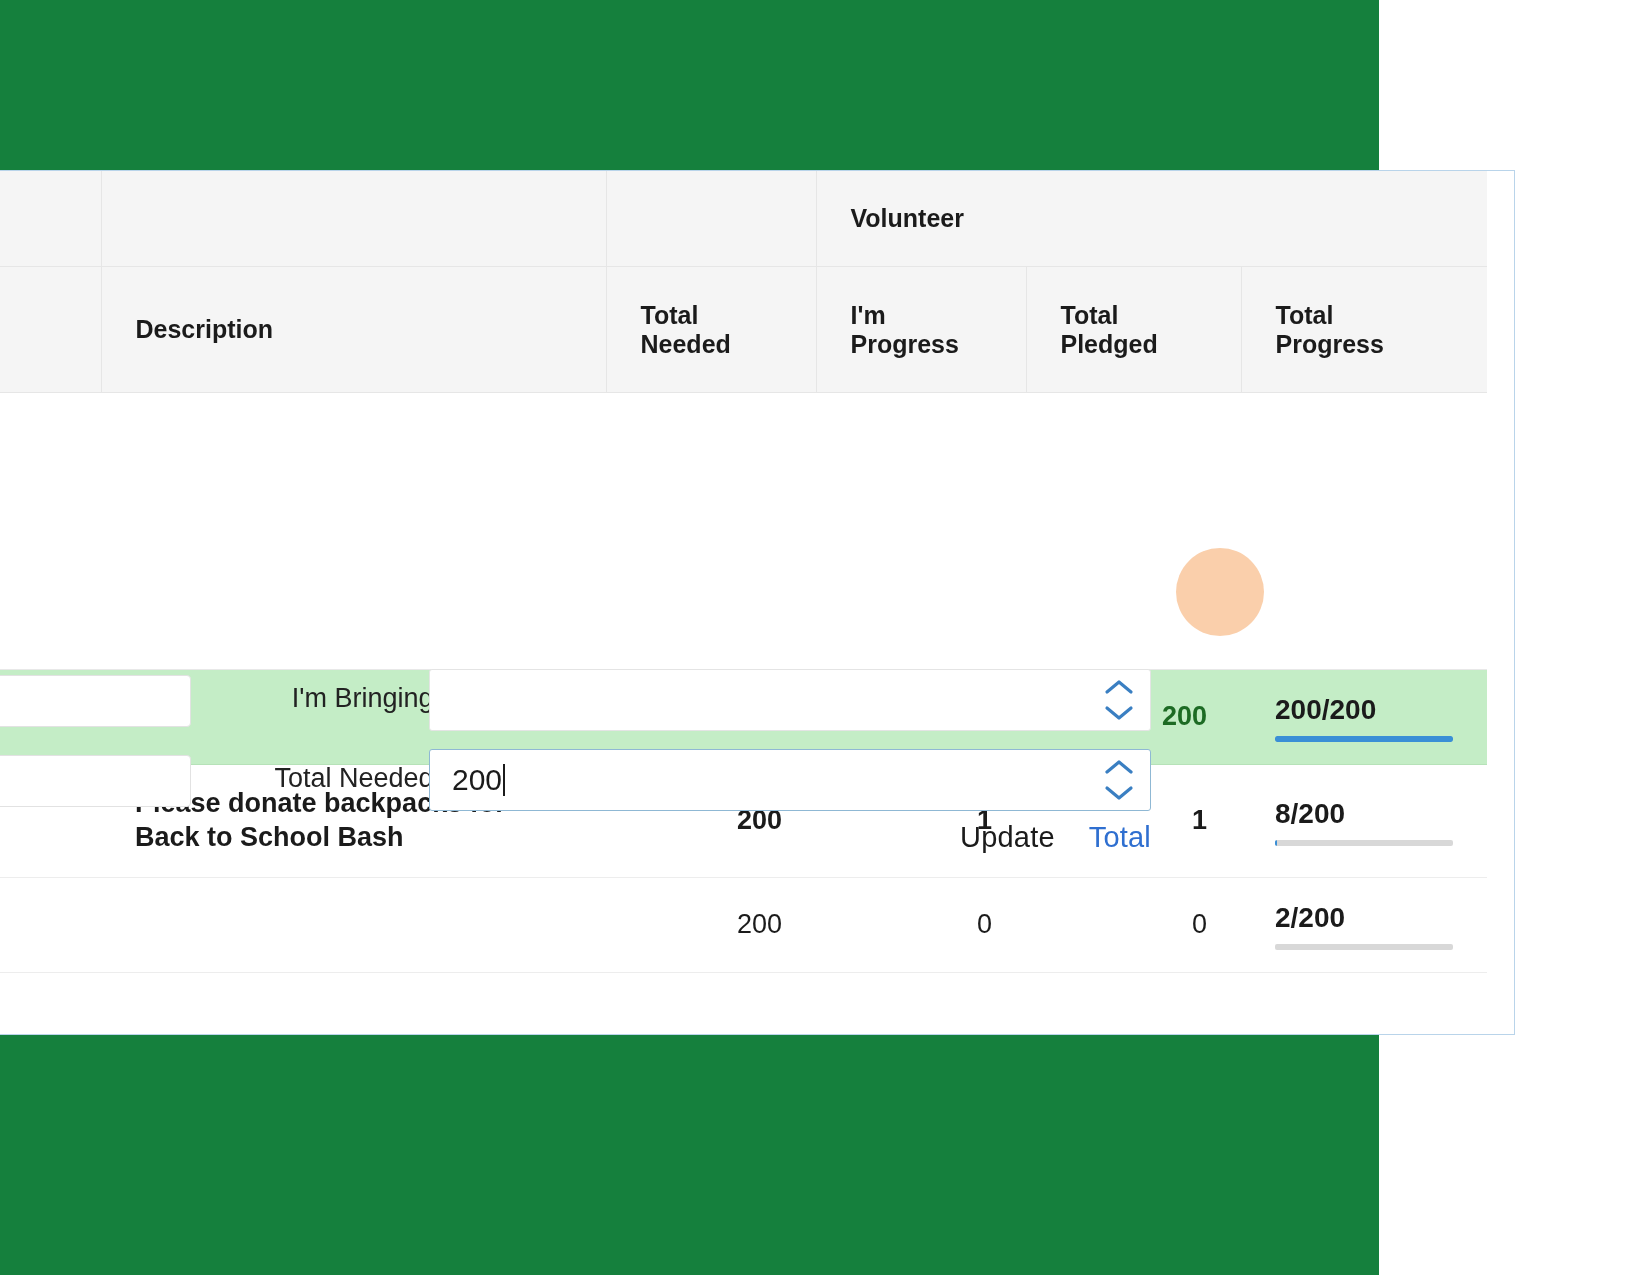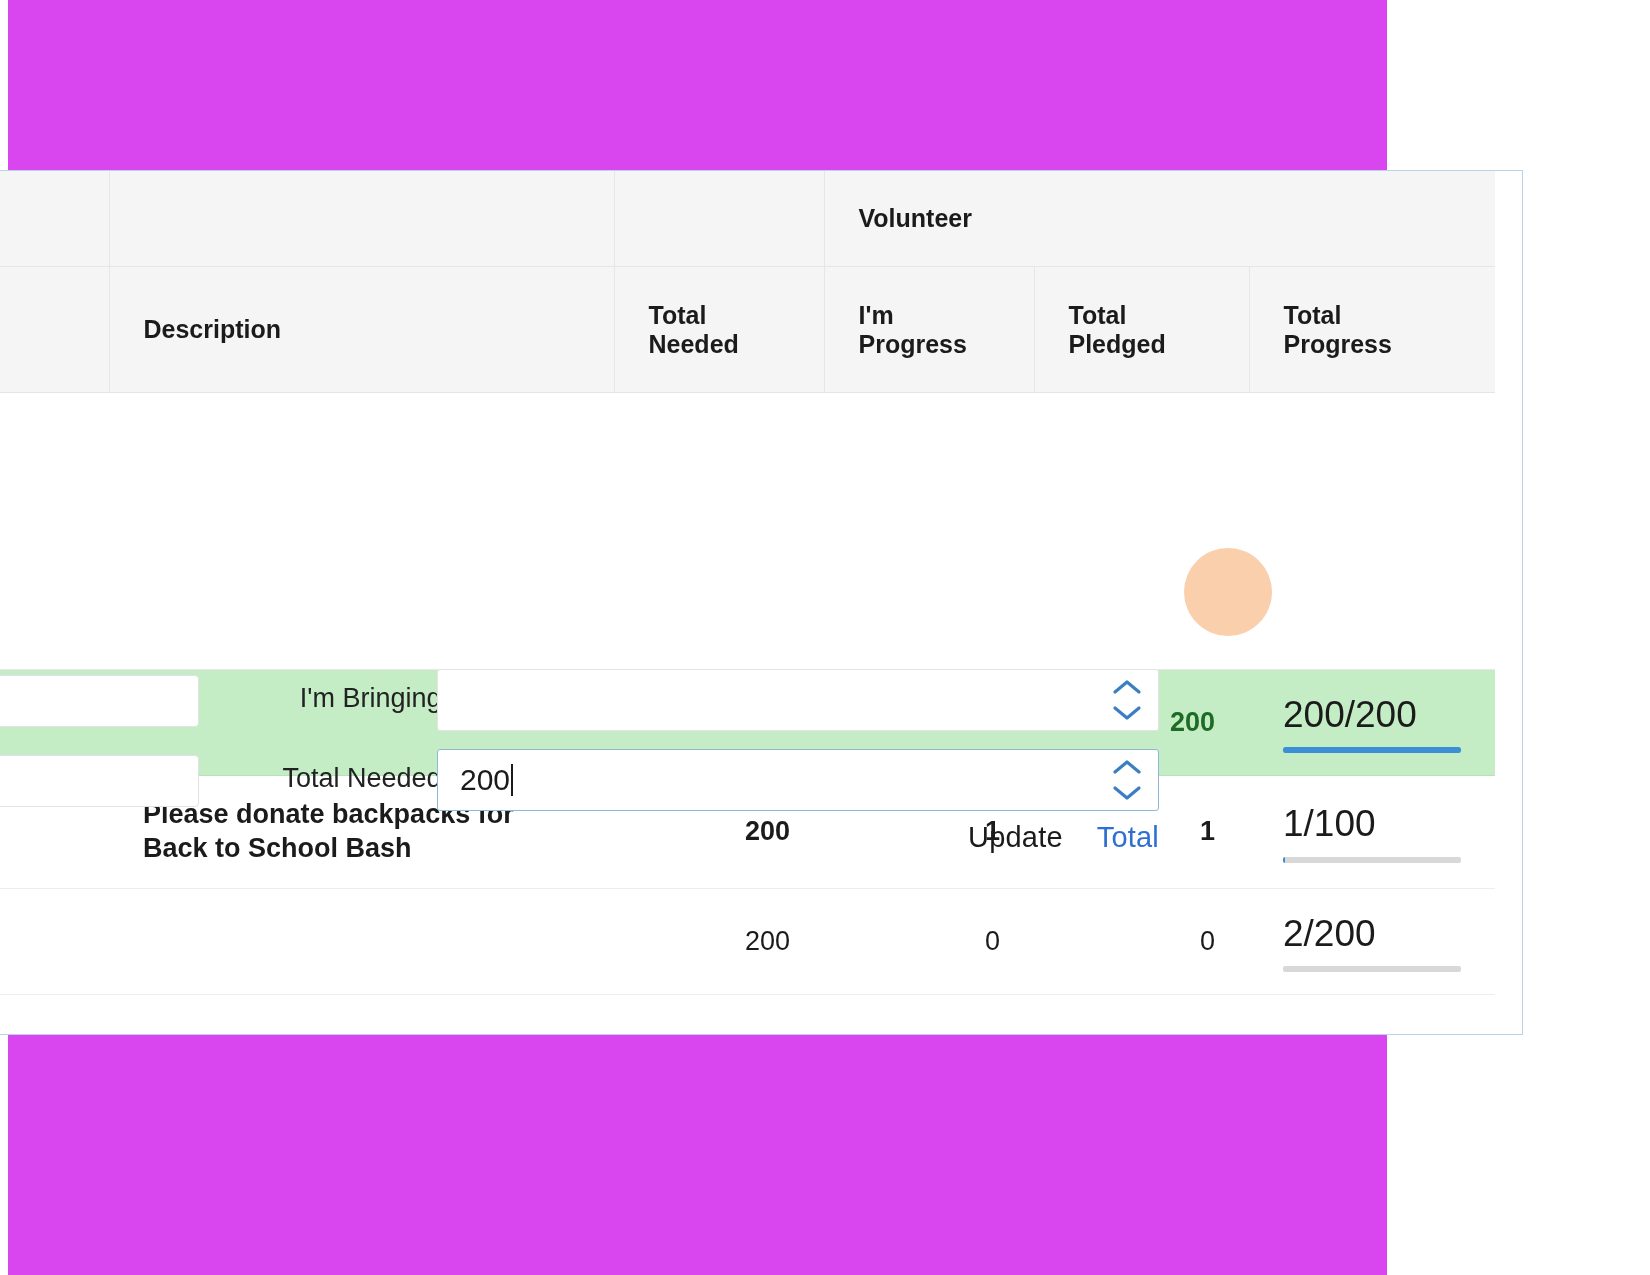--- a/index.html
+++ b/index.html
@@ -9,22 +9,21 @@
     width: 1650px;
     height: 1275px;
     overflow: hidden;
     font-family: "Liberation Sans", sans-serif;
   }
 
   .screen {
     position: relative;
     width: 1379px;
     height: 1275px;
-    background: #d946ef;
-    margin-left: 8px;
+    background: #15803d;
   }
 
   
   .panel {
     position: absolute;
     left: -240px;
     top: 170px;
     width: 1755px;
     height: 865px;
     background: #ffffff;
@@ -189,22 +188,22 @@
     color: #1d6b24;
   }
   .datarow > td.num { text-align: right; }
   .datarow.bold > td { font-weight: bold; }
   .datarow .desc { font-weight: bold; }
   .datarow.plain > td { font-weight: normal; }
 
   
   .progress-cell { text-align: left; }
   .progress-label {
-    font-weight: normal;
-    font-size: 37px;
+    font-weight: bold;
+    font-size: 28px;
     color: #1b1b1b;
     margin-bottom: 9px;
     white-space: nowrap;
   }
   .progress-track {
     width: 100%;
     height: 6px;
     background: #d8d8d8;
     border-radius: 2px;
     overflow: hidden;
@@ -337,21 +336,21 @@
           </td>
         </tr>
 
         <tr class="datarow bold">
           <td></td>
           <td class="desc">Please donate backpacks for Back to School Bash</td>
           <td class="num">200</td>
           <td class="num">1</td>
           <td class="num">1</td>
           <td class="progress-cell">
-            <div class="progress-label">1/100</div>
+            <div class="progress-label">8/200</div>
             <div class="progress-track">
               <div class="progress-fill" style="width: 1%;"></div>
             </div>
           </td>
         </tr>
 
         <tr class="datarow plain">
           <td>ns (12</td>
           <td></td>
           <td class="num">200</td>

